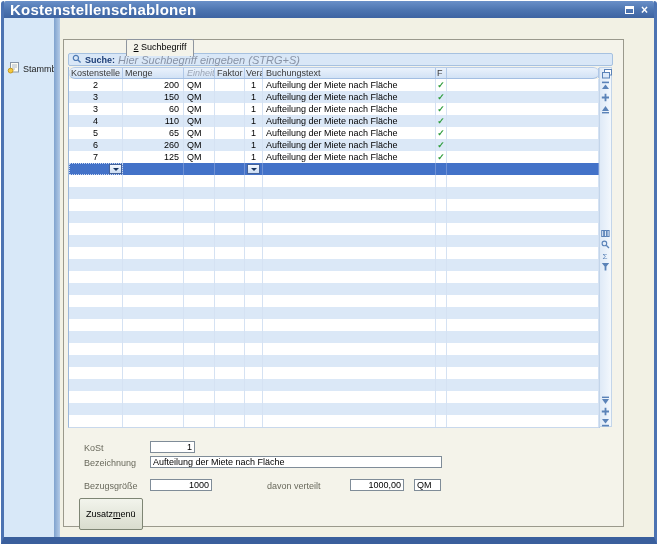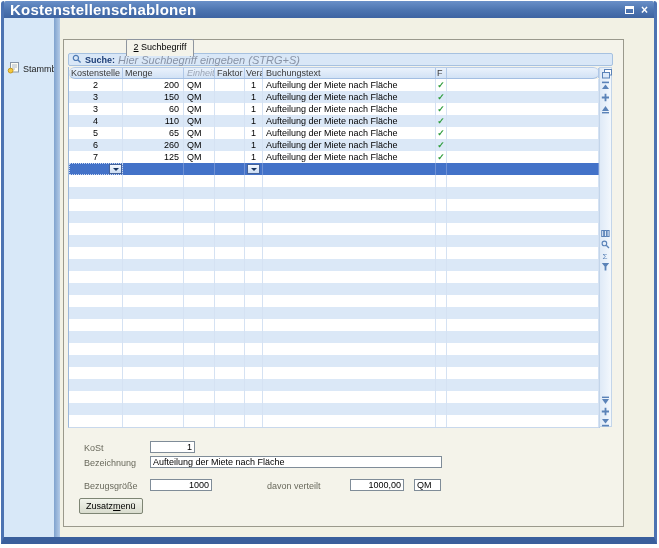--- a/index.html
+++ b/index.html
@@ -72,21 +72,21 @@
   
   .vbar{position:absolute;left:535px;top:27px;width:13px;height:360px;box-sizing:border-box;
       background:linear-gradient(90deg,#DFEAF7,#F3F8FD);border:1px solid #C3D5EA;}
   .vicon{position:absolute;left:1px;width:10px;height:10px;line-height:0;}
 
   
   .flabel{position:absolute;color:#69695C;}
   .finput{position:absolute;box-sizing:border-box;height:12px;border:1px solid #7F8C98;background:#fff;
       font-size:9px;padding:0 2px;outline:none;}
   .num{text-align:right;}
-  .btn{position:absolute;box-sizing:border-box;height:16px;padding:0 6px;font-size:9px;color:#000;
+  .btn{position:absolute;box-sizing:border-box;height:32px;padding:0 6px;font-size:9px;color:#000;
       background:linear-gradient(180deg,#F2F4EC,#D9DCCE);border:1px solid #7E8574;border-radius:2px;}
 </style>
 </head>
 <body>
 
 <div class="screen">
   <div class="win">
 
     <div class="titlebar">
       <div class="title">Kostenstellenschablonen</div>

